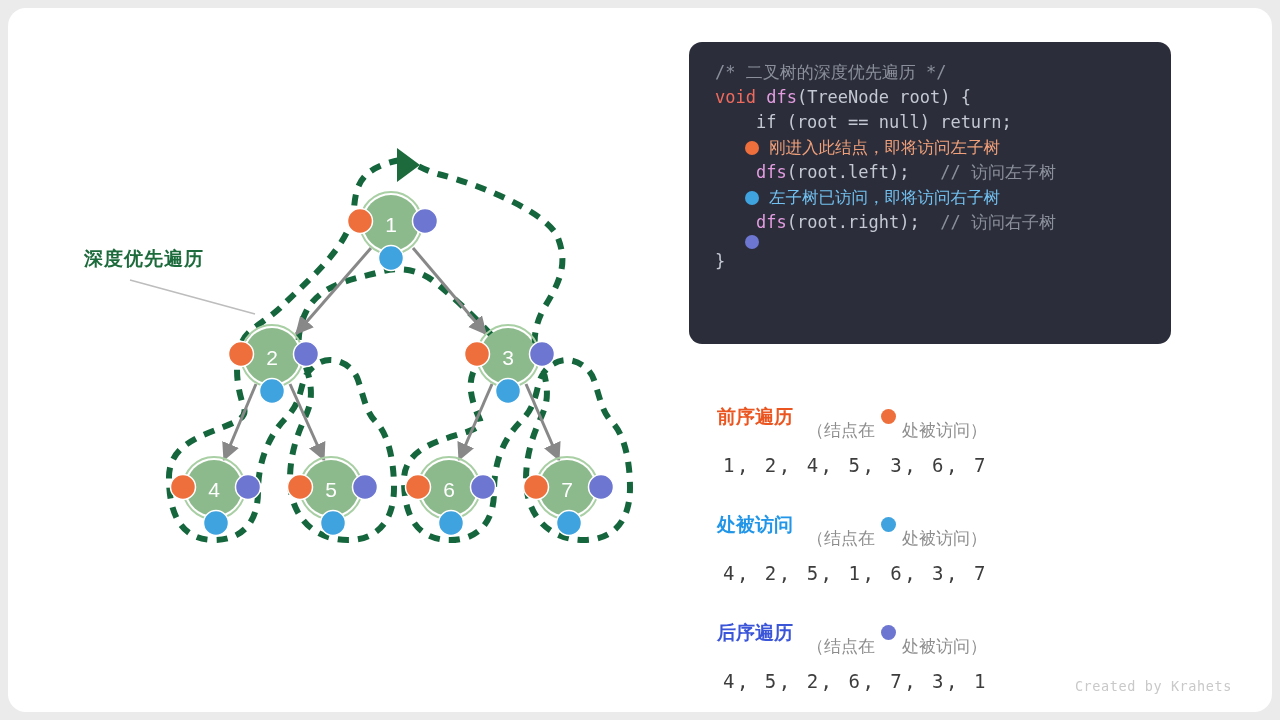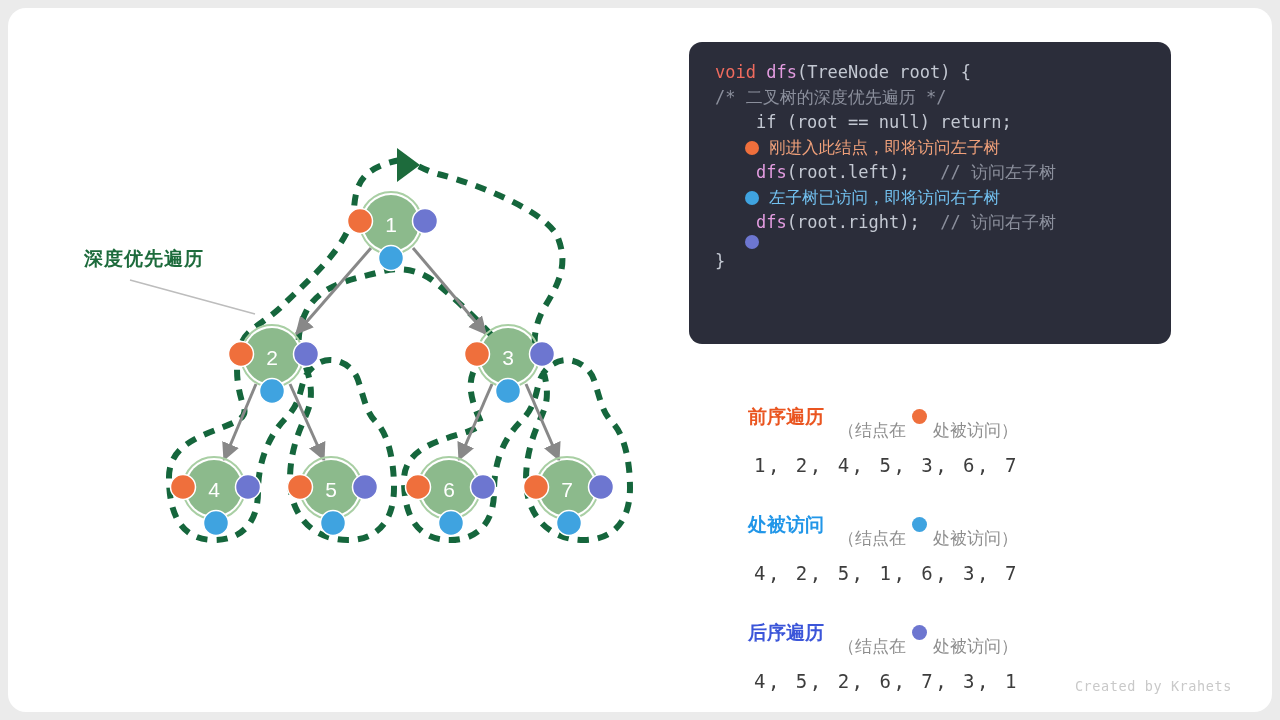--- a/index.html
+++ b/index.html
@@ -95,21 +95,21 @@
     width: 14px;
     height: 14px;
     border-radius: 50%;
     margin-right: 10px;
     flex: 0 0 auto;
   }
 
   
   #results {
     position: absolute;
-    left: 740px;
+    left: 709px;
     top: 378px;
     width: 440px;
   }
   .result-group { margin-bottom: 11px; }
   .result-head {
     display: flex;
     align-items: center;
     font-size: 19px;
     line-height: 32px;
     white-space: nowrap;
@@ -279,22 +279,22 @@
       </g>
 
       <line x1="122" y1="272" x2="247" y2="306" stroke="#bdbdbd" stroke-width="1.6"></line>
     </svg>
 
     <div class="dfs-caption">深度优先遍历</div>
   </div>
 
   <div id="code-block">
     <div id="code-lines">
+        <div class="code-line"><span class="tok-comment">/* 二叉树的深度优先遍历 */</span></div>
         <div class="code-line"><span class="tok-kw">void </span><span class="tok-fn">dfs</span><span class="tok-plain">(TreeNode root) {</span></div>
-        <div class="code-line"><span class="tok-comment">/* 二叉树的深度优先遍历 */</span></div>
         <div class="code-line"><span class="tok-plain">    if (root == null) return;</span></div>
         <div class="note-line"><span class="note-indent"></span><span class="note-dot" style="background: rgb(239, 111, 60);"></span><span style="color: rgb(240, 160, 122);">刚进入此结点，即将访问左子树</span></div>
         <div class="code-line"><span class="tok-plain">    </span><span class="tok-fn">dfs</span><span class="tok-plain">(root.left);</span><span class="tok-comment">   // 访问左子树</span></div>
         <div class="note-line"><span class="note-indent"></span><span class="note-dot" style="background: rgb(63, 163, 224);"></span><span style="color: rgb(114, 192, 239);">左子树已访问，即将访问右子树</span></div>
         <div class="code-line"><span class="tok-plain">    </span><span class="tok-fn">dfs</span><span class="tok-plain">(root.right);</span><span class="tok-comment">  // 访问右子树</span></div>
         <div class="note-line"><span class="note-indent"></span><span class="note-dot" style="background: rgb(109, 118, 208);"></span></div>
         <div class="code-line"><span class="tok-plain">}</span></div>
       </div>
   </div>
 

